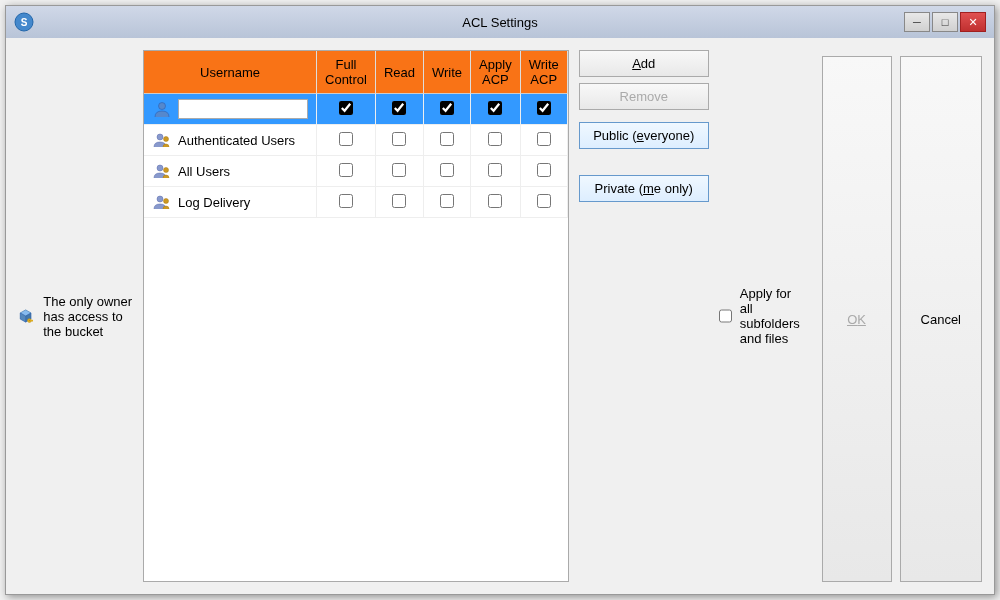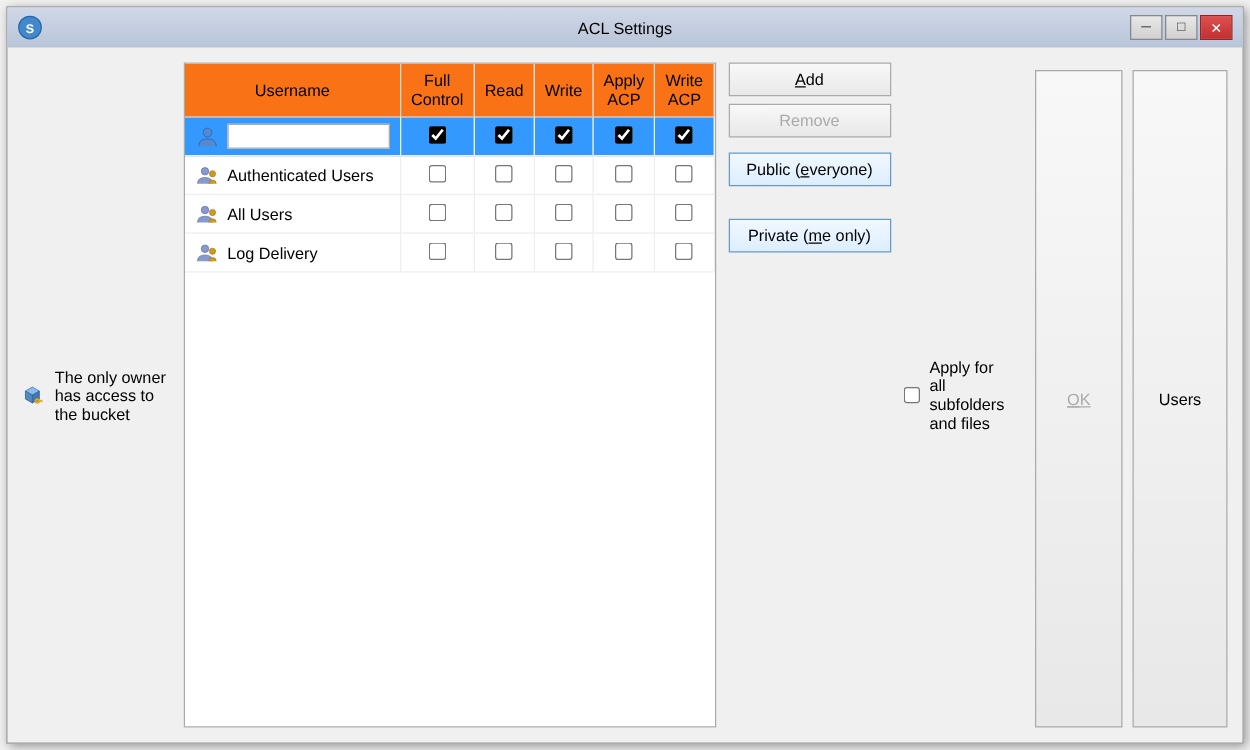--- a/index.html
+++ b/index.html
@@ -428,17 +428,17 @@
       <label for="apply-check">Apply for all subfolders and files</label>
     </div>
 
     <hr class="footer-divider">
 
     <div class="footer-buttons">
       <button class="footer-btn disabled" disabled="">
         <span><span class="underline">O</span>K</span>
       </button>
       <button class="footer-btn">
-        <span>Users</span>
+        <span>Cancel</span>
       </button>
     </div>
   </div>
 </div>
 
 </body></html>

